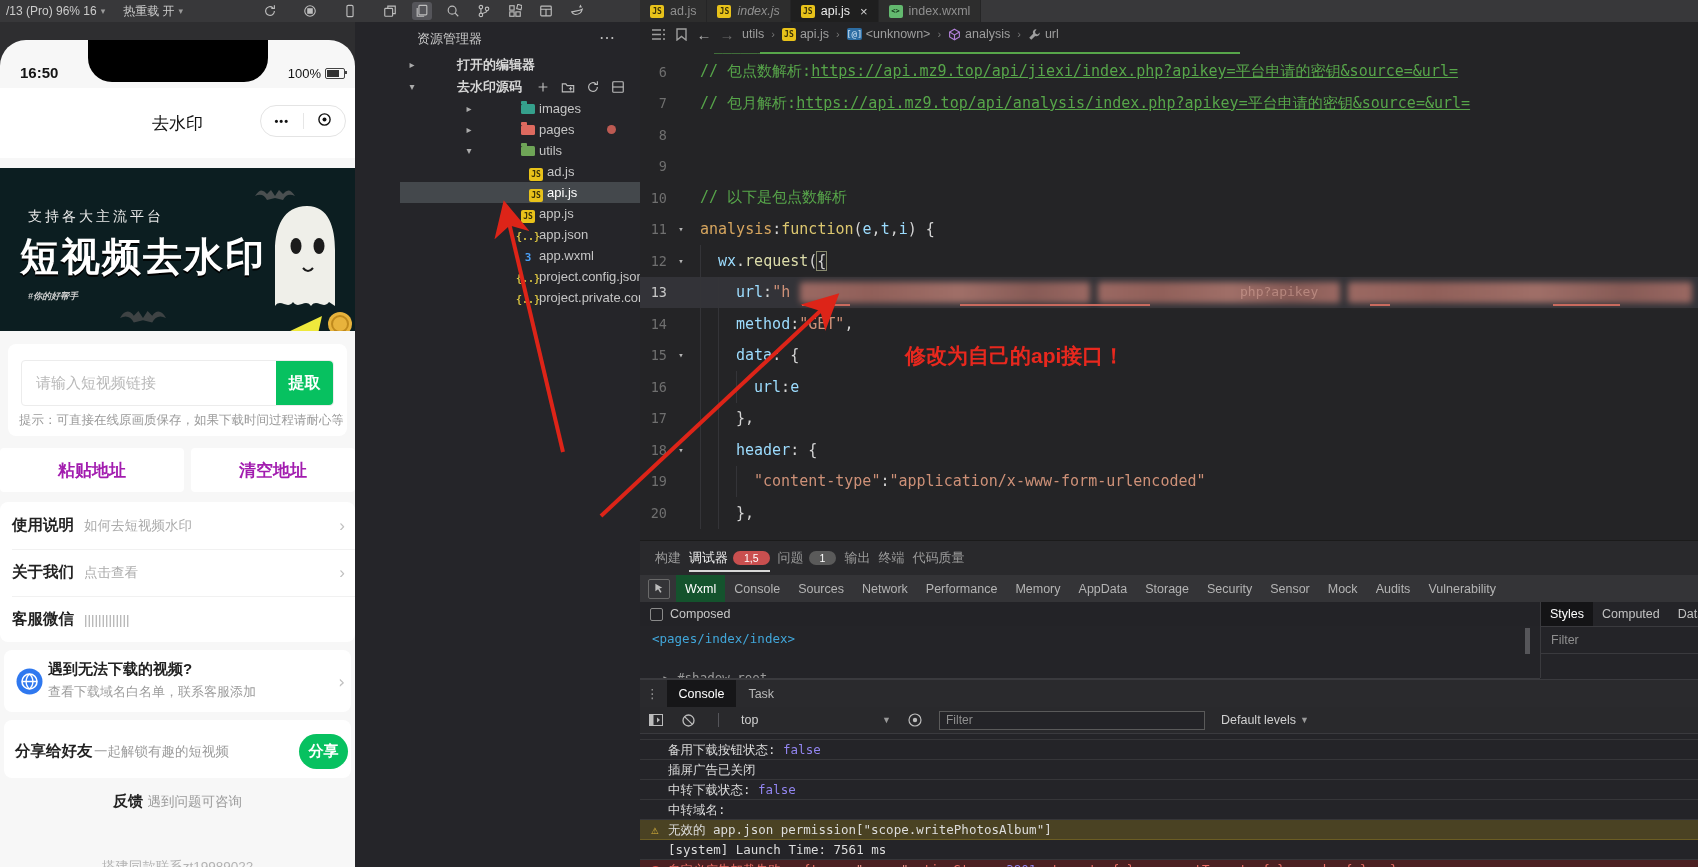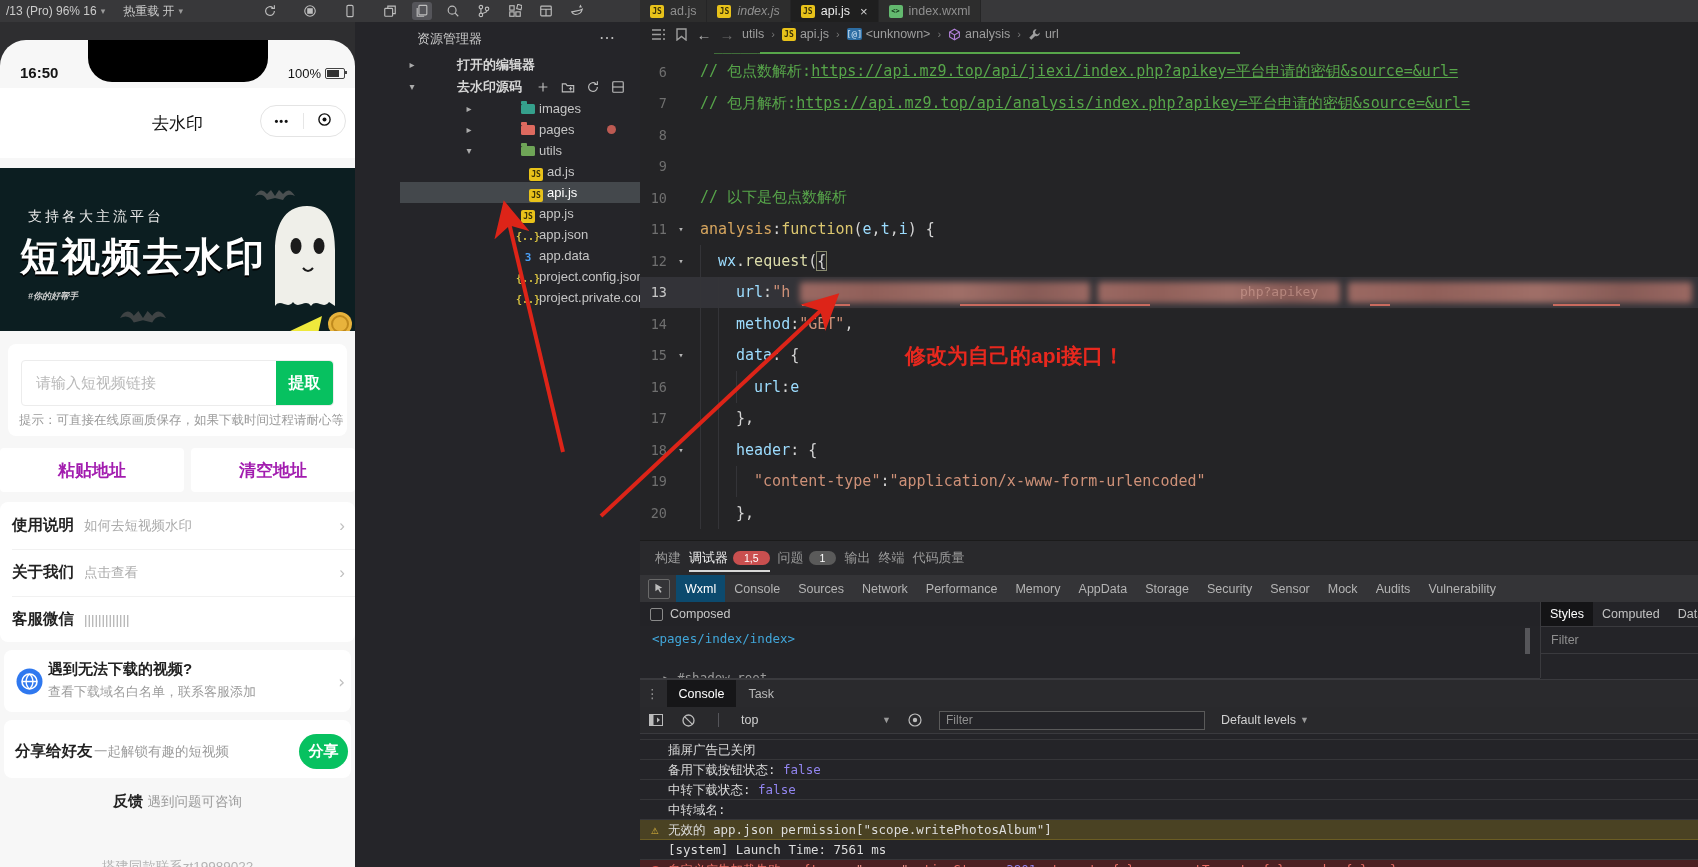--- a/index.html
+++ b/index.html
@@ -118,21 +118,21 @@
   #panel{position:absolute;left:640px;top:540px;width:1058px;height:327px;background:#242428;border-top:1px solid #1b1b1b;}
   #build-tabs{position:absolute;left:0;top:0;right:0;height:34px;background:#29292c;display:flex;align-items:center;gap:8px;padding-left:15px;font-size:13px;color:#9a9a9a;}
   .btab{display:flex;align-items:center;gap:5px;height:34px;position:relative;}
   .btab.active{color:#f0f0f0;}
   .btab.active:after{content:"";position:absolute;left:0;right:0;bottom:3px;height:2px;background:#d8d8d8;}
   .badge{border-radius:8px;font-size:10.5px;padding:1px 11px;color:#fff;}
   .badge.red{background:#c94f4f;}
   .badge.gray{background:#5a5a5a;}
   #dt-tabs{position:absolute;left:0;top:34px;right:0;height:27px;background:#343437;display:flex;align-items:center;color:#b4b4b4;font-size:12.5px;}
   .dtab{padding:0 9px;height:27px;display:flex;align-items:center;}
-  .dtab.active{background:#0c4a6e;color:#fff;}
+  .dtab.active{background:#14532d;color:#fff;}
   #inspect-btn{width:20px;height:18px;border:1px solid #6a6a6a;border-radius:2px;margin:0 6px 0 8px;display:flex;align-items:center;justify-content:center;}
   #composed-row{position:absolute;left:0;top:61px;width:900px;height:24px;background:#232327;border-bottom:1px solid #3a3a3e;display:flex;align-items:center;gap:7px;padding-left:10px;color:#c7c7c7;font-size:12.5px;}
   .cbox{width:11px;height:11px;border:1px solid #8a8a8a;border-radius:2px;background:transparent;}
   #wxml-area{position:absolute;left:0;top:85px;width:900px;height:52px;border-bottom:1px solid #3a3a3e;overflow:hidden;background:#242428;}
   #wxml-node{position:absolute;left:12px;top:5px;color:#41a6d9;font-family:"DejaVu Sans Mono",monospace;font-size:12.5px;}
   #wxml-partial{position:absolute;left:22px;top:44px;color:#9a9a9a;font-family:"DejaVu Sans Mono",monospace;font-size:12.5px;}
   #wxml-sb{position:absolute;right:10px;top:2px;width:5px;height:26px;background:#56565a;}
   #right-panel{position:absolute;left:900px;top:61px;right:0;height:76px;border-left:1px solid #3a3a3e;background:#242428;}
   #right-tabs{display:flex;align-items:center;height:24px;border-bottom:1px solid #3a3a3e;color:#c2c2c2;font-size:12.5px;white-space:nowrap;overflow:hidden;}
   .rtab{padding:0 9px;height:24px;display:flex;align-items:center;}
@@ -427,21 +427,21 @@
           <div class="trow">
             <span class="ico" style="left: 121px; top: 4px;"><span class="fico js">JS</span></span>
             <span class="lbl" style="left: 139px;">app.js</span>
           </div>
           <div class="trow">
             <span class="ico" style="left: 121px; top: 4px;"><span class="fico json">{..}</span></span>
             <span class="lbl" style="left: 139px;">app.json</span>
           </div>
           <div class="trow">
             <span class="ico" style="left: 121px; top: 4px;"><span class="fico wxss">3</span></span>
-            <span class="lbl" style="left: 139px;">app.data</span>
+            <span class="lbl" style="left: 139px;">app.wxml</span>
           </div>
           <div class="trow">
             <span class="ico" style="left: 121px; top: 4px;"><span class="fico json">{..}</span></span>
             <span class="lbl" style="left: 139px;">project.config.json</span>
           </div>
           <div class="trow">
             <span class="ico" style="left: 121px; top: 4px;"><span class="fico json">{..}</span></span>
             <span class="lbl" style="left: 139px;">project.private.config.js...</span>
           </div>
         </div>
@@ -752,22 +752,22 @@
       <span id="filter-input">
           <span>Filter</span>
         </span>
       <span id="levels">
         <span>Default levels</span>
         <span class="car tb-caret">▼</span>
       </span>
     </div>
     <div id="messages">
         <div class="msg clip"></div>
+        <div class="msg log"><span>备用下载按钮状态: </span><span class="mv">false</span></div>
         <div class="msg log"><span>插屏广告已关闭</span></div>
-        <div class="msg log"><span>备用下载按钮状态: </span><span class="mv">false</span></div>
         <div class="msg log"><span>中转下载状态: </span><span class="mv">false</span></div>
         <div class="msg log"><span>中转域名:</span></div>
         <div class="msg warn"><span class="micon"><span style="color:#e2b93d;">⚠</span></span><span>无效的 app.json permission["scope.writePhotosAlbum"]</span></div>
         <div class="msg log"><span>[system] Launch Time: 7561 ms</span></div>
         <div class="msg error"><span class="micon"><span style="display:inline-block;width:11px;height:11px;border-radius:50%;background:#d74b44;color:#fff;font-size:9px;line-height:11px;">!</span></span><span>自定义广告加载失败 ▸ {type: </span><span class="mstr">"error"</span><span>, timeStamp: </span><span class="mnum">3801</span><span>, target: {…}, currentTarget: {…}, mark: {…}, …}</span></div>
       </div>
   </div>
 
   <svg id="arrows">
     <defs>

